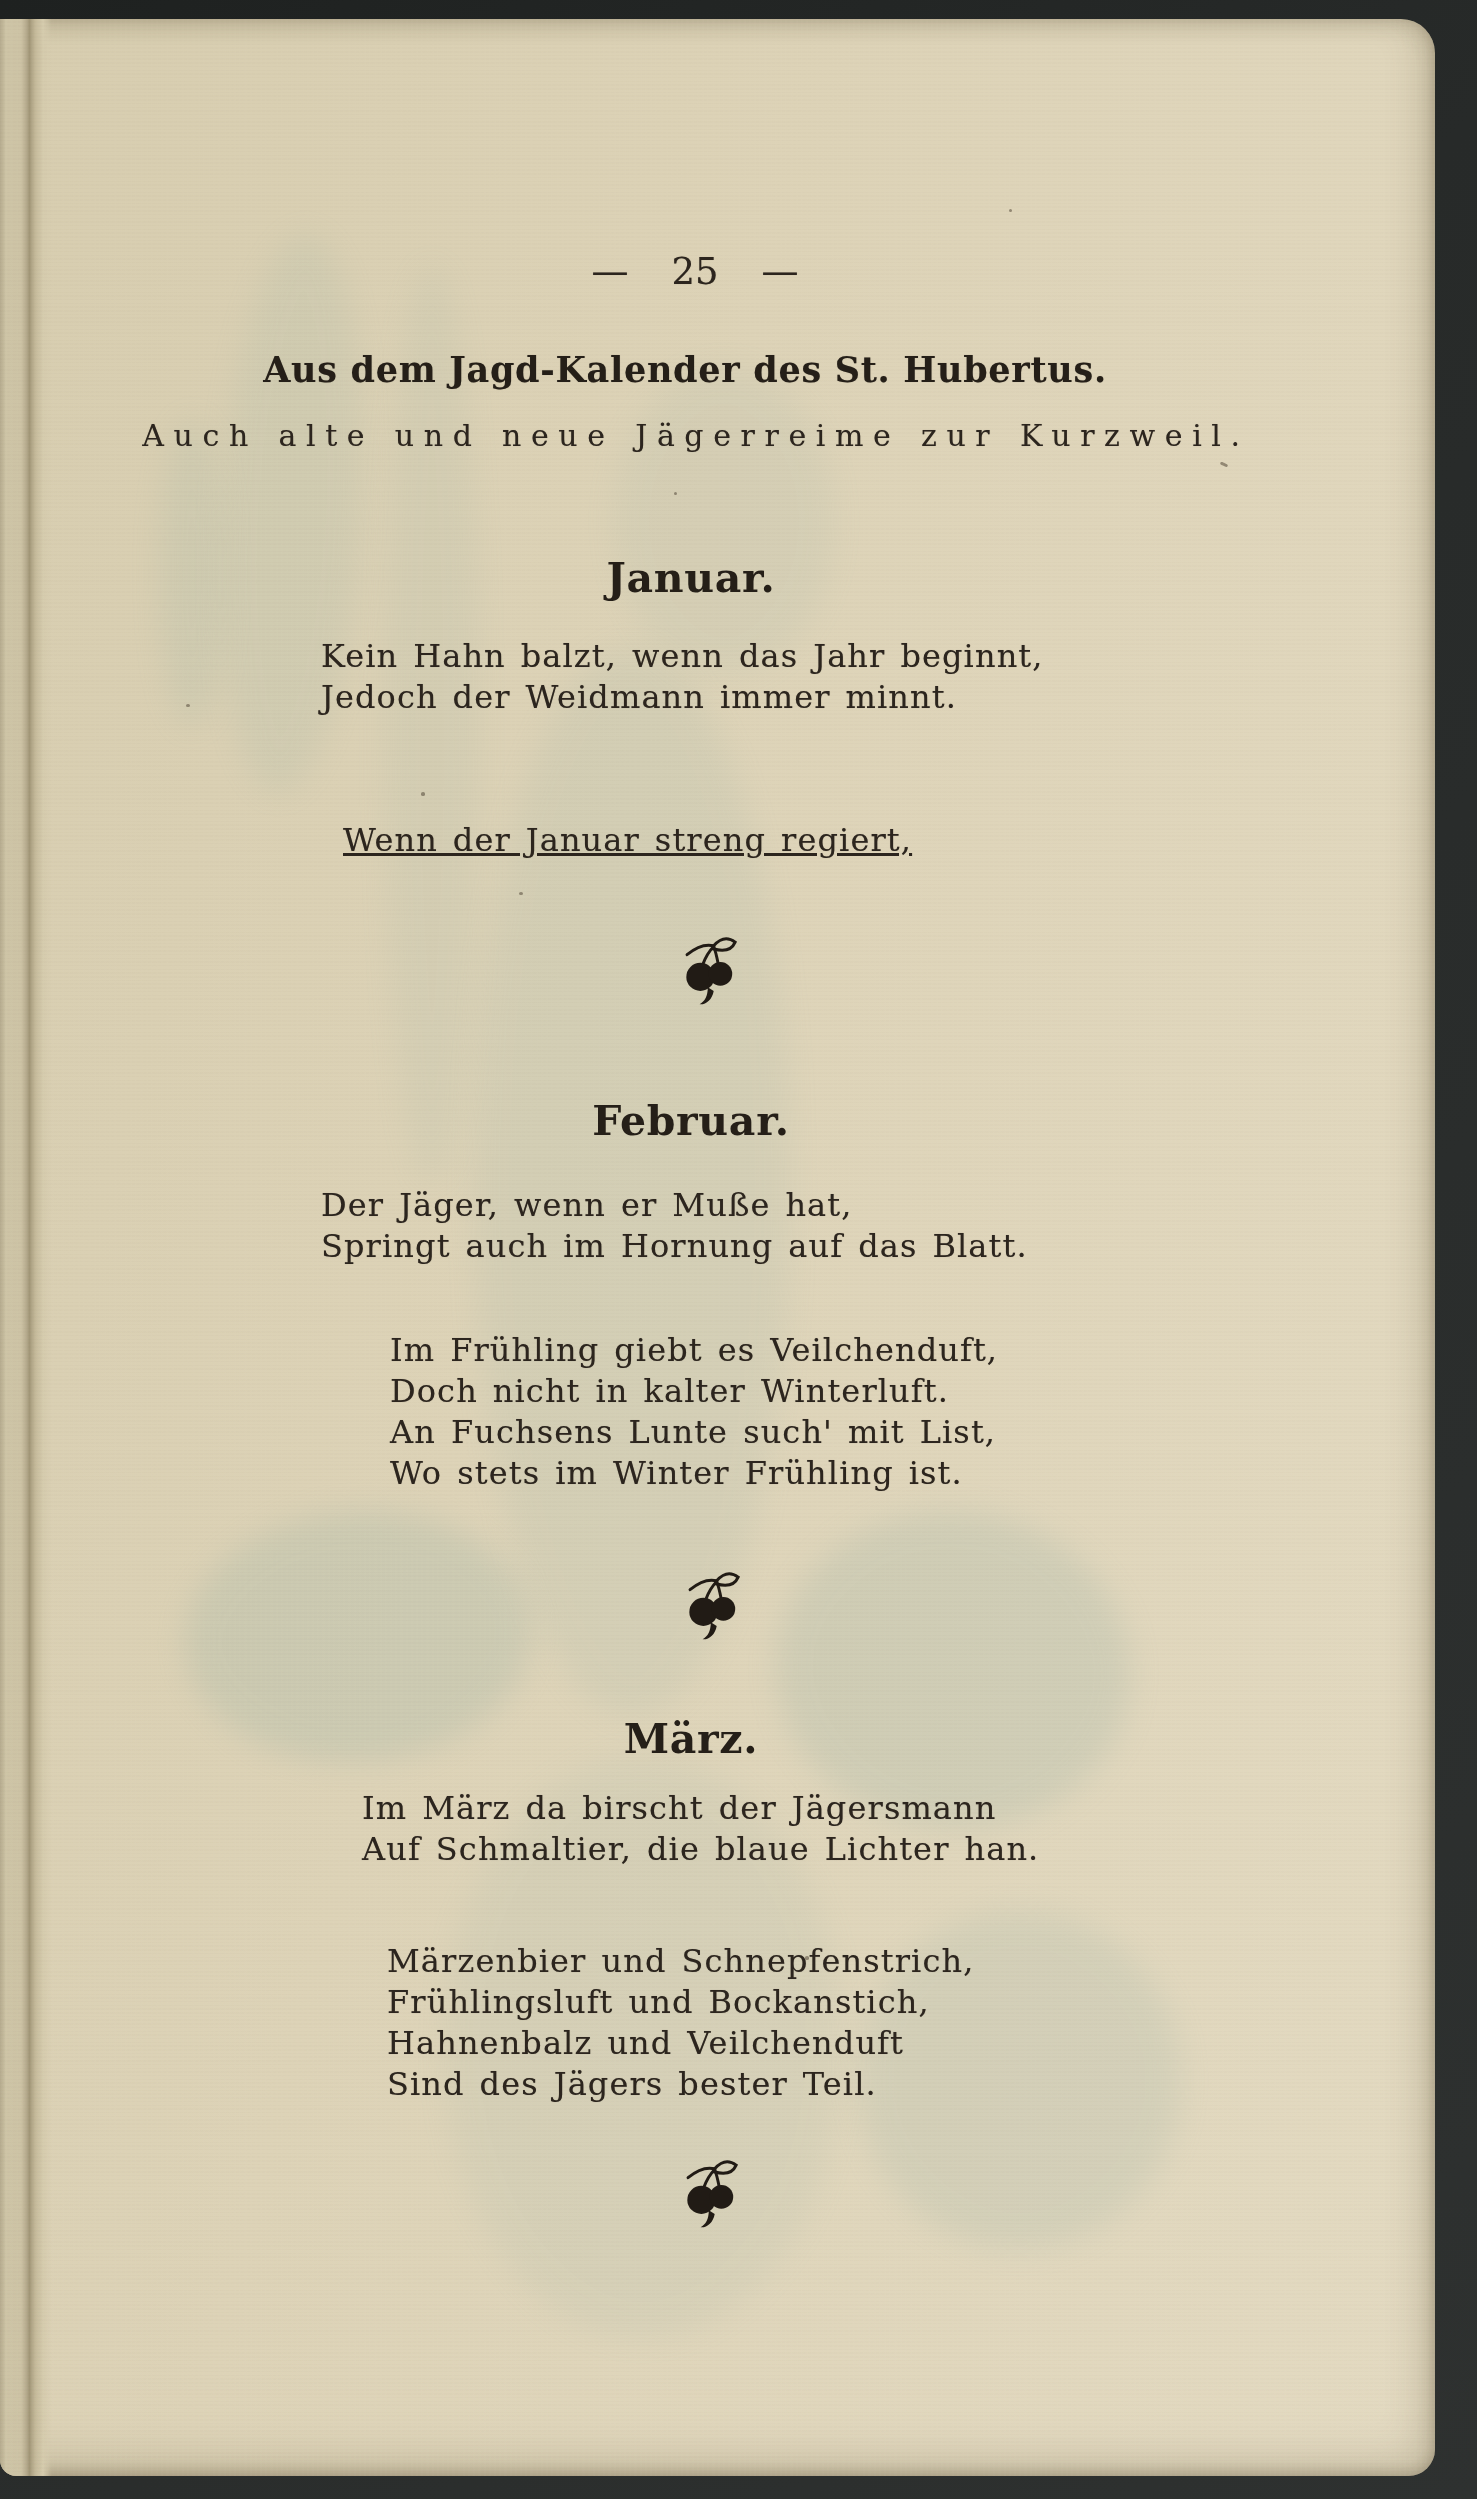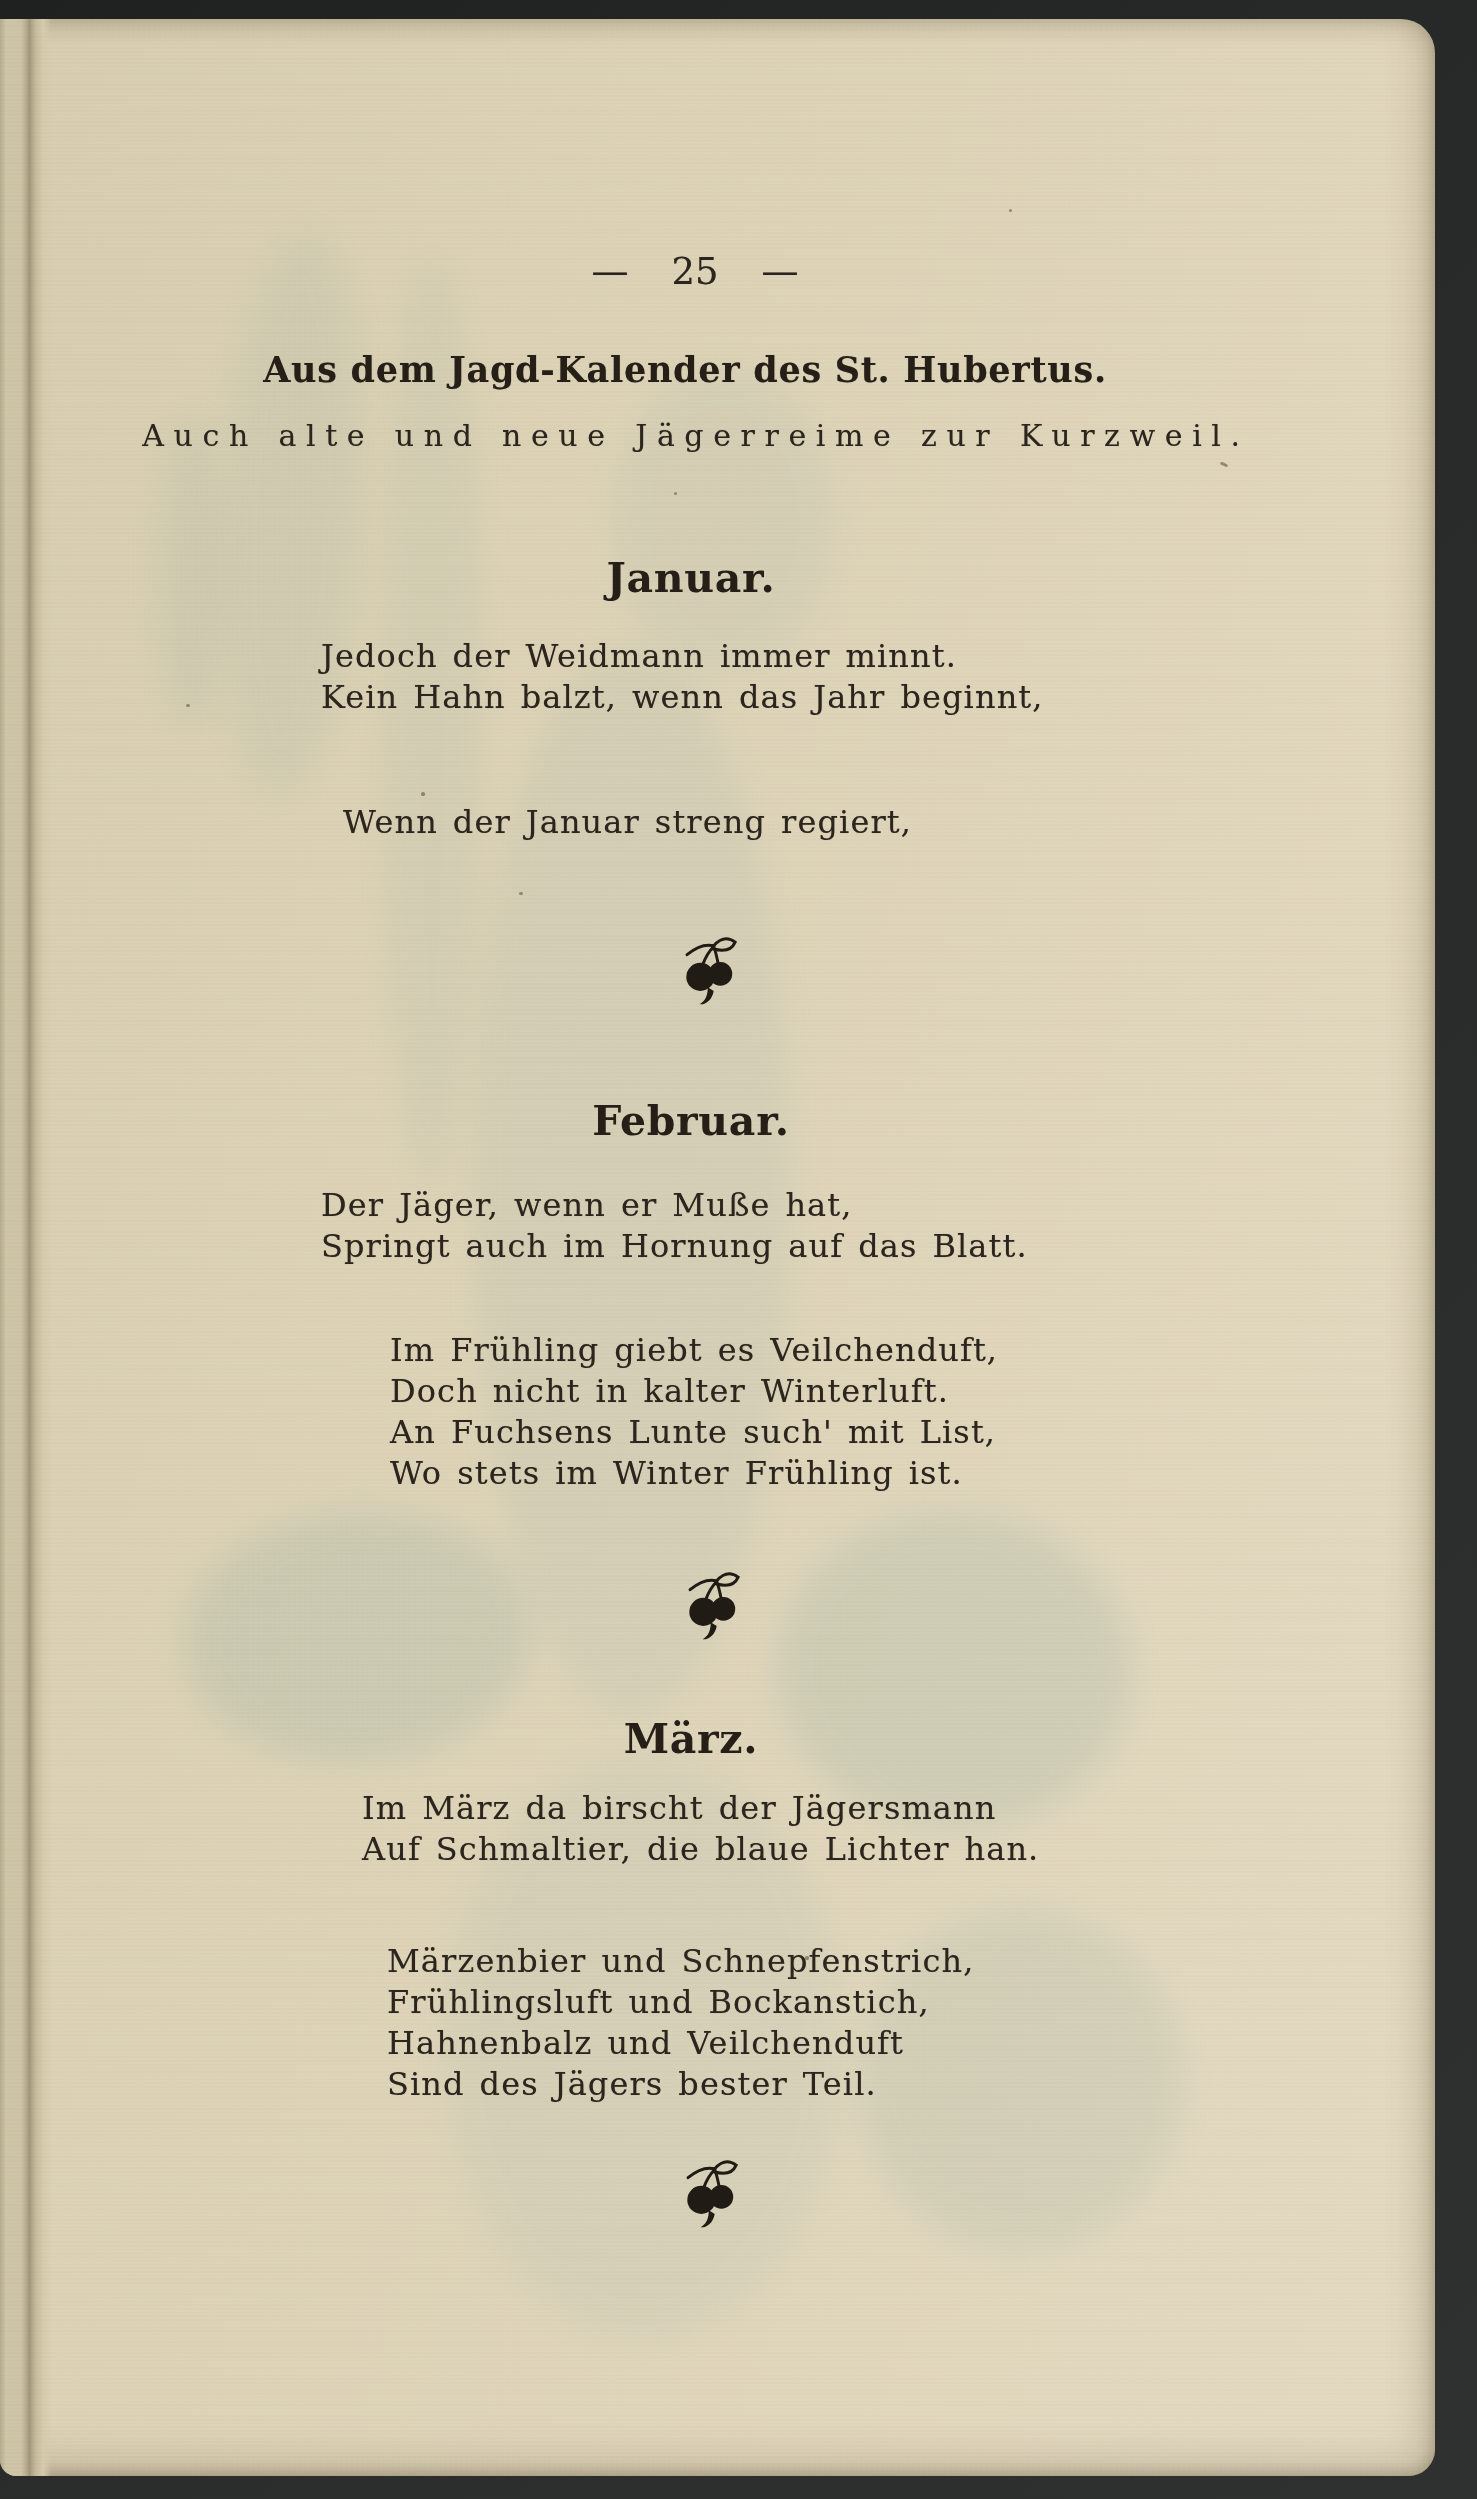--- a/index.html
+++ b/index.html
@@ -71,21 +71,21 @@
   .heading{
     position:absolute;left:691px;font-size:41px;line-height:52px;
     font-weight:bold;letter-spacing:0.7px;color:#251f18;
   }
   .h-jan{top:552px;}
   .h-feb{top:1095px;}
   .h-mar{top:1713px;}
   .verse{position:absolute;font-size:32px;line-height:41px;letter-spacing:1.1px;word-spacing:3.7px;}
   .vline{white-space:nowrap;}
   .v-jan1{left:321px;top:636px;}
-  .v-jan2{left:343px;top:802px;}
+  .v-jan2{left:343px;top:820px;text-decoration:underline;}
   .v-feb1{left:321px;top:1185px;}
   .v-feb2{left:390px;top:1330px;}
   .v-mar1{left:319px;top:1788px;margin-left:43px;}
   .v-mar2{left:387px;top:1941px;}
   
   .orn{position:absolute;width:58px;height:74px;}
   .o1{left:681px;top:931px;}
   .o2{left:684px;top:1566px;}
   .o3{left:682px;top:2154px;}
 </style>
@@ -122,22 +122,22 @@
     <span class="dash">—</span>
     <span>25</span>
     <span class="dash">—</span>
   </div>
 
   <div class="title ink centered">Aus dem Jagd-Kalender des St. Hubertus.</div>
   <div class="subtitle ink centered">Auch alte und neue Jägerreime zur Kurzweil.</div>
 
   <div class="heading h-jan centered">Januar.</div>
   <div class="verse v-jan1 ink">
+    <div class="vline">Kein Hahn balzt, wenn das Jahr beginnt,</div>
     <div class="vline">Jedoch der Weidmann immer minnt.</div>
-    <div class="vline">Kein Hahn balzt, wenn das Jahr beginnt,</div>
   </div>
   <div class="verse v-jan2 ink">
     <div class="vline">Wenn der Januar streng regiert,</div>
   </div>
 
   <svg class="orn o1" viewBox="0 0 78 100">
     <g fill="none" stroke="#211b15" stroke-width="4" stroke-linecap="round">
       <path d="M8,32 C20,22 32,17 44,20"></path>
       <path d="M44,20 Q58,4 73,15 Q66,31 43,24 Z"></path>
       <path d="M29,46 C33,35 39,26 44,21"></path>

